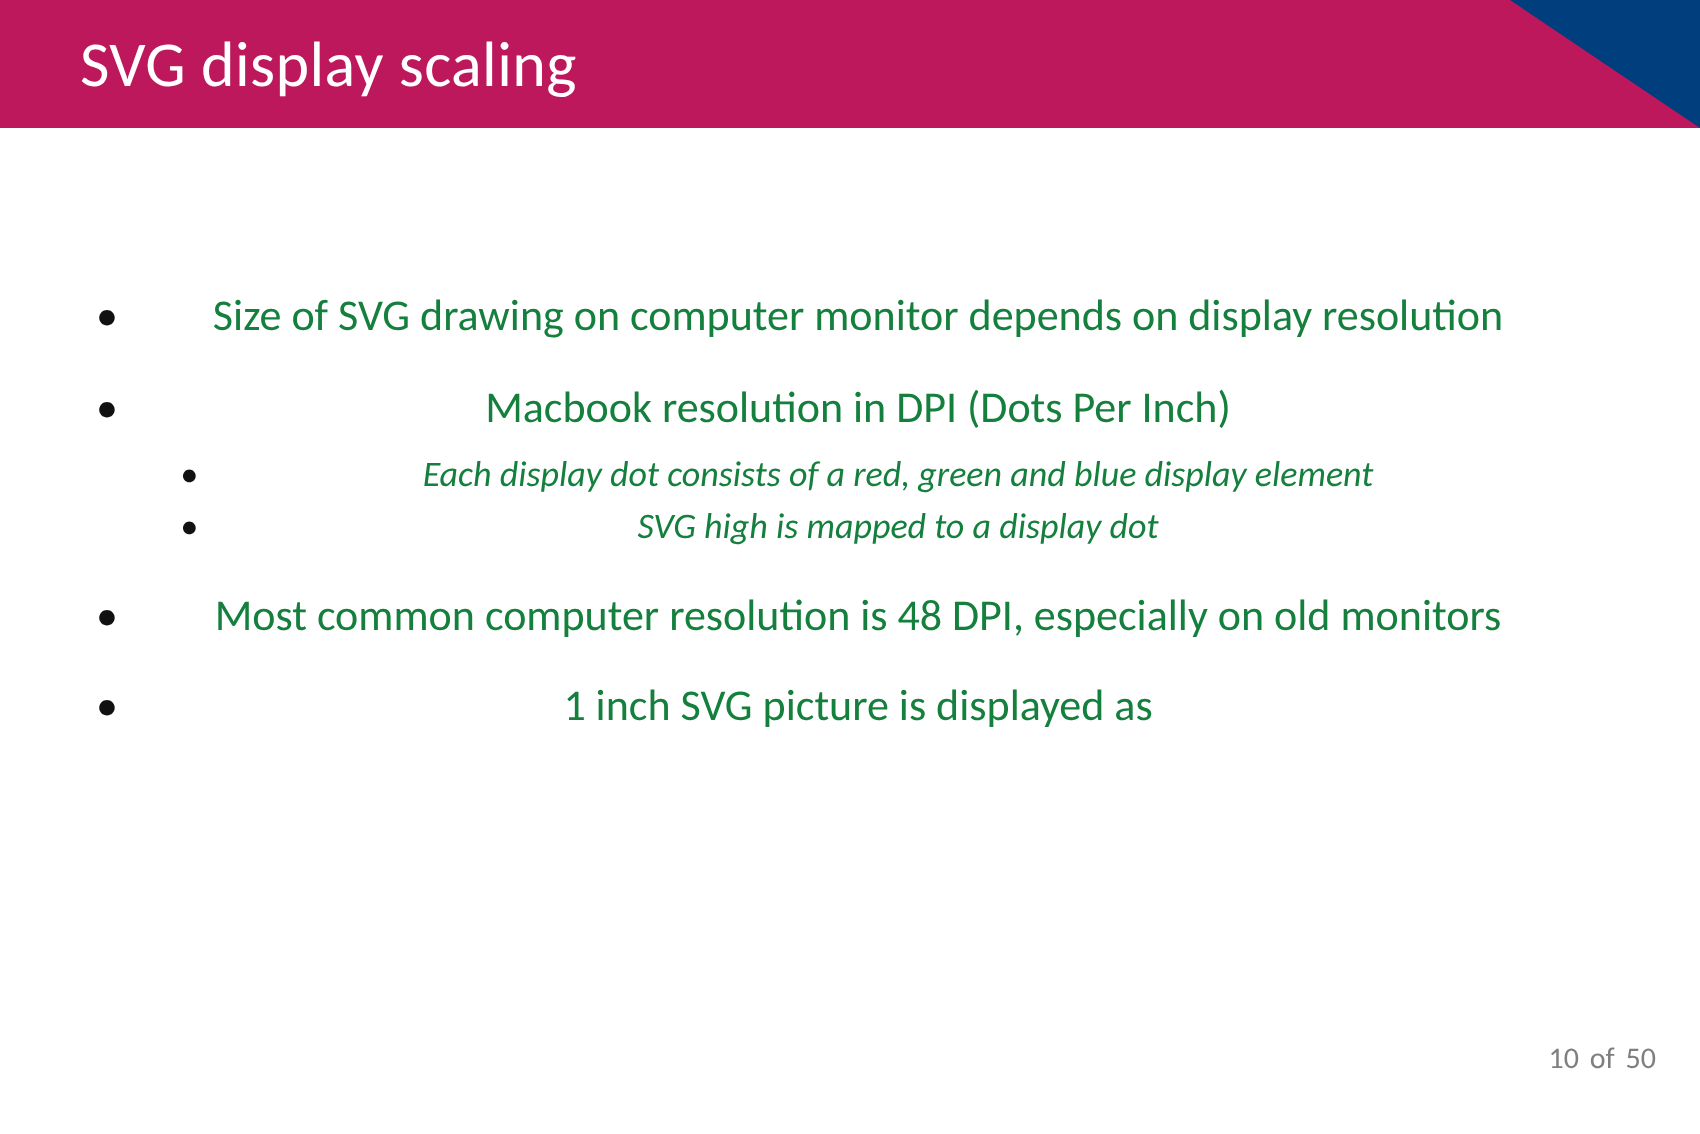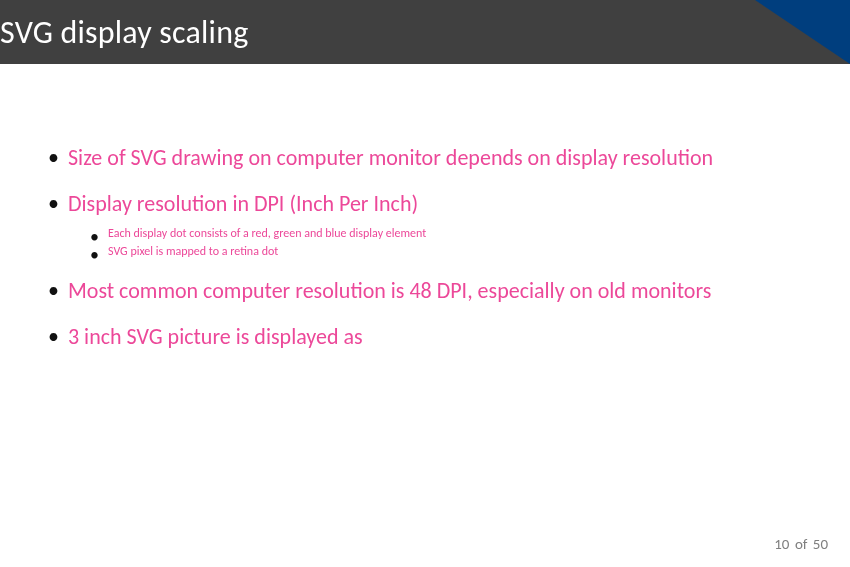--- a/index.html
+++ b/index.html
@@ -2,41 +2,43 @@
 <html><head>
 <meta charset="utf-8">
 <style>
   * { margin: 0; padding: 0; box-sizing: border-box; }
   html, body { width: 850px; height: 567px; font-family: Calibri, "Segoe UI", Arial, sans-serif; background: #fff; overflow: hidden; }
   .slide { position: relative; width: 850px; height: 567px; }
   .title-bar {
     position: relative;
     width: 100%;
     height: 64px;
-    background: #404040;
+    background: #be185d;
     display: flex;
     align-items: center;
+    padding-left: 40px;
   }
   .title-bar .title {
     color: #fff;
     font-size: 32px;
     font-weight: 400;
     letter-spacing: 0.2px;
   }
   .title-corner {
     position: absolute;
     top: 0; right: 0;
     width: 0; height: 0;
     border-style: solid;
     border-width: 0 95px 64px 45px;
     border-color: transparent #003e7e transparent transparent;
   }
   .content {
     padding: 80px 60px 0 48px;
-    color: #ec4899;
+    color: #15803d;
+    text-align: center;
   }
   ul.top { list-style: none; }
   ul.top > li {
     position: relative;
     padding-left: 20px;
     font-size: 22px;
     line-height: 1.25;
     margin-bottom: 18px;
   }
   ul.top > li::before {
@@ -44,36 +46,37 @@
     position: absolute;
     left: 0;
     top: 0;
     color: #111;
     font-size: 22px;
   }
   ul.sub { list-style: none; margin-top: 8px; }
   ul.sub > li {
     position: relative;
     padding-left: 18px;
-    font-size: 12px;
+    font-size: 18px;
     line-height: 1.35;
     margin-left: 22px;
     margin-bottom: 2px;
+    font-style: italic;
   }
   ul.sub > li::before {
     content: "•";
     position: absolute;
     left: 0;
     top: 0;
     color: #111;
     font-size: 18px;
   }
   .footer {
     position: absolute;
-    bottom: 14px;
+    bottom: 28px;
     right: 22px;
     font-size: 15px;
     color: #7f7f7f;
   }
   .footer .cur { color: #7f7f7f; }
   .footer .sep { color: #7f7f7f; margin: 0 2px; }
   .footer .tot { color: #7f7f7f; }
 </style>
 </head>
 <body>
@@ -82,29 +85,29 @@
 
   <div class="title-bar">
     <div class="title">SVG display scaling</div>
     <div class="title-corner"></div>
   </div>
 
   <div class="content">
     <ul class="top">
       <li>Size of SVG drawing on computer monitor depends on display resolution</li>
       <li>
-        <span>Display resolution in DPI (Inch Per Inch)</span>
+        <span>Macbook resolution in DPI (Dots Per Inch)</span>
         <ul class="sub">
           <li>Each display dot consists of a red, green and blue display element</li>
-          <li>SVG pixel is mapped to a retina dot</li>
+          <li>SVG high is mapped to a display dot</li>
         </ul>
       </li>
       <li>Most common computer resolution is 48 DPI, especially on old monitors</li>
       <li>
-        <span>3 inch SVG picture is displayed as</span>
+        <span>1 inch SVG picture is displayed as</span>
         <ul class="sub">
         </ul>
       </li>
     </ul>
   </div>
 
   <div class="footer">
     <span class="cur">10</span>
     <span class="sep">of</span>
     <span class="tot">50</span>

